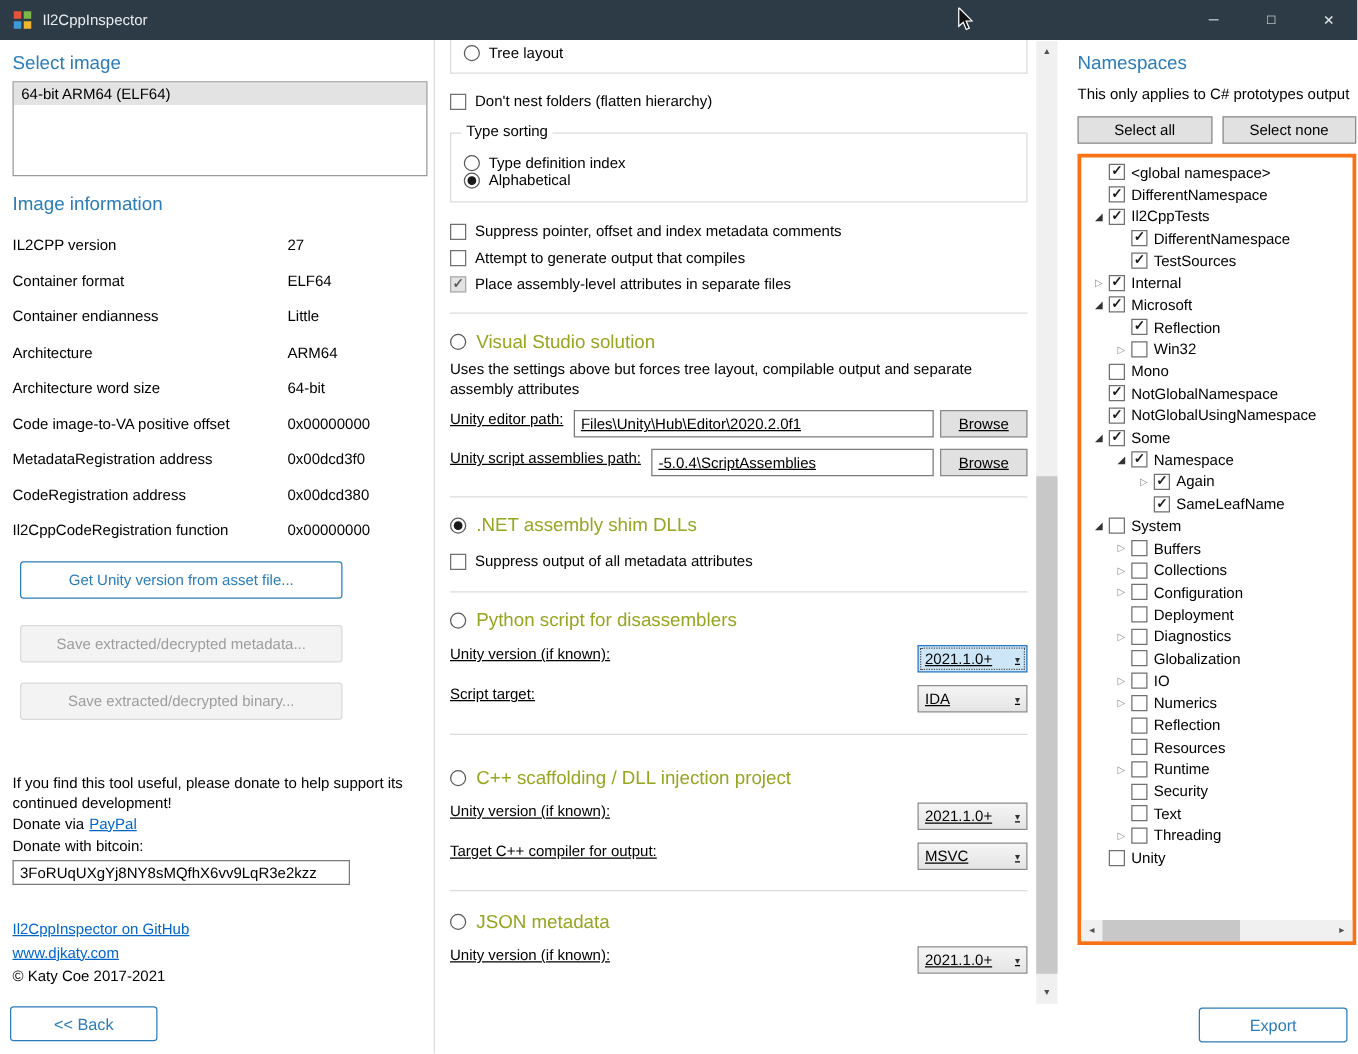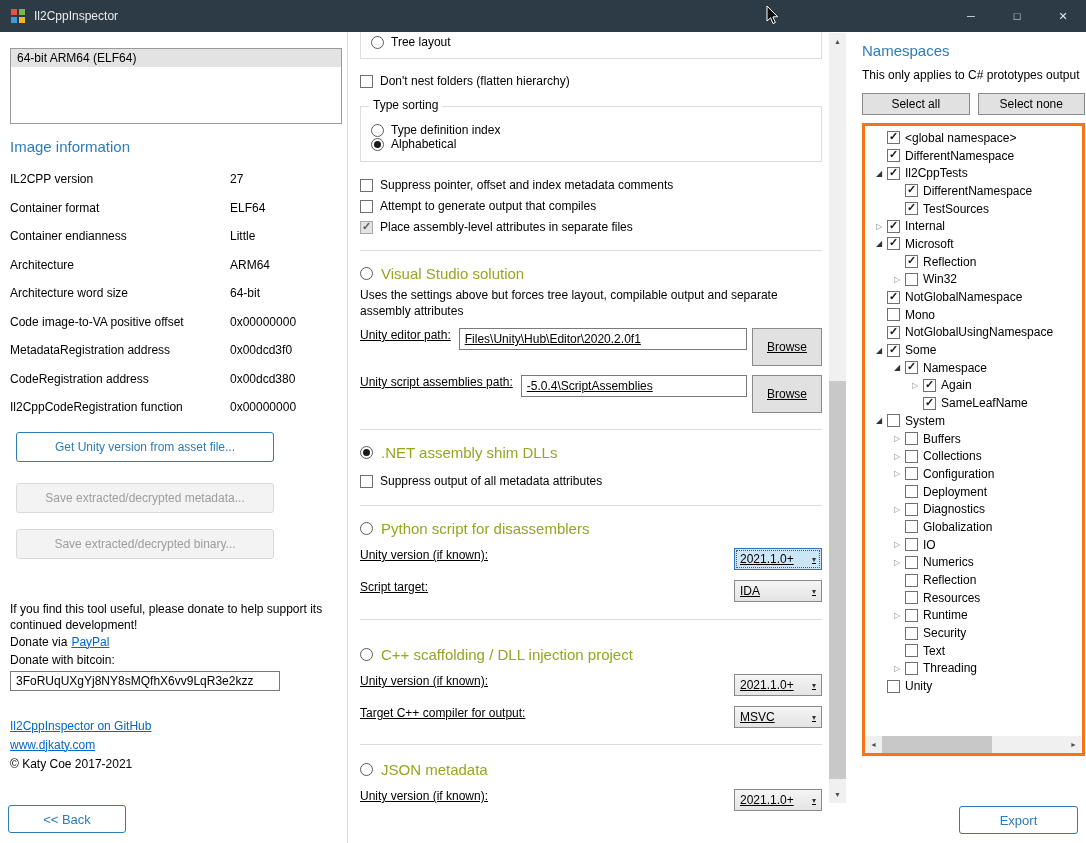--- a/index.html
+++ b/index.html
@@ -51,21 +51,21 @@
   .mid-panel { position:absolute; left:348px; top:32px; width:481px; bottom:0; overflow:hidden; }
   .mid-content { position:absolute; left:12px; top:0; width:462px; }
   .partial-group { height:27px; border:1px solid #dcdcdc; border-top:none; padding:3px 0 0 10px; overflow:hidden; }
   .groupbox { border:1px solid #dcdcdc; position:relative; padding:12px 10px 10px; margin-top:18px; }
   .groupbox .gb-label { position:absolute; top:-9px; left:8px; background:#fff; padding:0 4px; font-size:12px; }
   .section-head { display:flex; align-items:center; gap:8px; height:20px; }
   .desc { margin-top:4px; line-height:16px; width:452px; }
   .field-row { display:flex; align-items:flex-start; margin-top:9px;text-decoration:underline; }
   .field-row .lbl { flex:none; }
   .field-row .textbox { flex:1; margin-left:8px; }
-  .field-row .browse { width:70px; height:38px; margin-left:5px; flex:none; }
+  .field-row .browse { width:70px; height:22px; margin-left:5px; flex:none; }
   .field-row .combo { margin-left:auto; }
 
   
   .vscroll { position:absolute; left:829px; top:33px; width:17px; height:770px; background:#f0f0f0; display:flex; flex-direction:column; }
   .scroll-arrow { height:17px; display:flex; align-items:center; justify-content:center; font-size:7px; color:#505050; flex:none; }
   .vtrack { flex:1; position:relative; }
   .vthumb { position:absolute; left:0; width:17px; top:45%; height:54%; background:#c8c8c8; }
   .hscroll { position:absolute; left:0; right:0; bottom:0; height:17px; background:#f0f0f0; display:flex; }
   .hscroll .scroll-arrow { width:17px; height:17px; }
   .htrack { flex:1; position:relative; }
@@ -112,20 +112,21 @@
 </div>
 
 <span class="cursor">
   <svg width="14" height="20" viewBox="0 0 14 20">
       <path d="M1,0 L1,15 L4.6,11.8 L7,17.6 L9.4,16.5 L6.9,10.9 L11.6,10.7 Z" fill="#111" stroke="#fff" stroke-width="1"></path>
     </svg>
 </span>
 
 <div class="left-panel">
   <div class="left-content">
+    <div class="h-blue">Select image</div>
 
     <div class="listbox">
       <div class="list-item selected">64-bit ARM64 (ELF64)</div>
     </div>
 
     <div class="h-blue" style="margin-top:14px;">Image information</div>
 
     <div class="info-table">
         <div class="info-row">
           <span class="info-label">IL2CPP version</span>
@@ -378,27 +379,27 @@
             <span class="cb on"></span>
             <span class="tree-label">Reflection</span>
           </div>
           <div class="tree-row" style="padding-left: 24px;">
             <span class="expander hollow">▷</span>
             <span class="cb"></span>
             <span class="tree-label">Win32</span>
           </div>
           <div class="tree-row" style="padding-left: 6px;">
             <span class="expander"></span>
+            <span class="cb"></span>
+            <span class="tree-label">Mono</span>
+          </div>
+          <div class="tree-row" style="padding-left: 6px;">
+            <span class="expander"></span>
             <span class="cb on"></span>
             <span class="tree-label">NotGlobalNamespace</span>
-          </div>
-          <div class="tree-row" style="padding-left: 6px;">
-            <span class="expander"></span>
-            <span class="cb"></span>
-            <span class="tree-label">Mono</span>
           </div>
           <div class="tree-row" style="padding-left: 6px;">
             <span class="expander"></span>
             <span class="cb on"></span>
             <span class="tree-label">NotGlobalUsingNamespace</span>
           </div>
           <div class="tree-row" style="padding-left: 6px;">
             <span class="expander">◢</span>
             <span class="cb on"></span>
             <span class="tree-label">Some</span>

